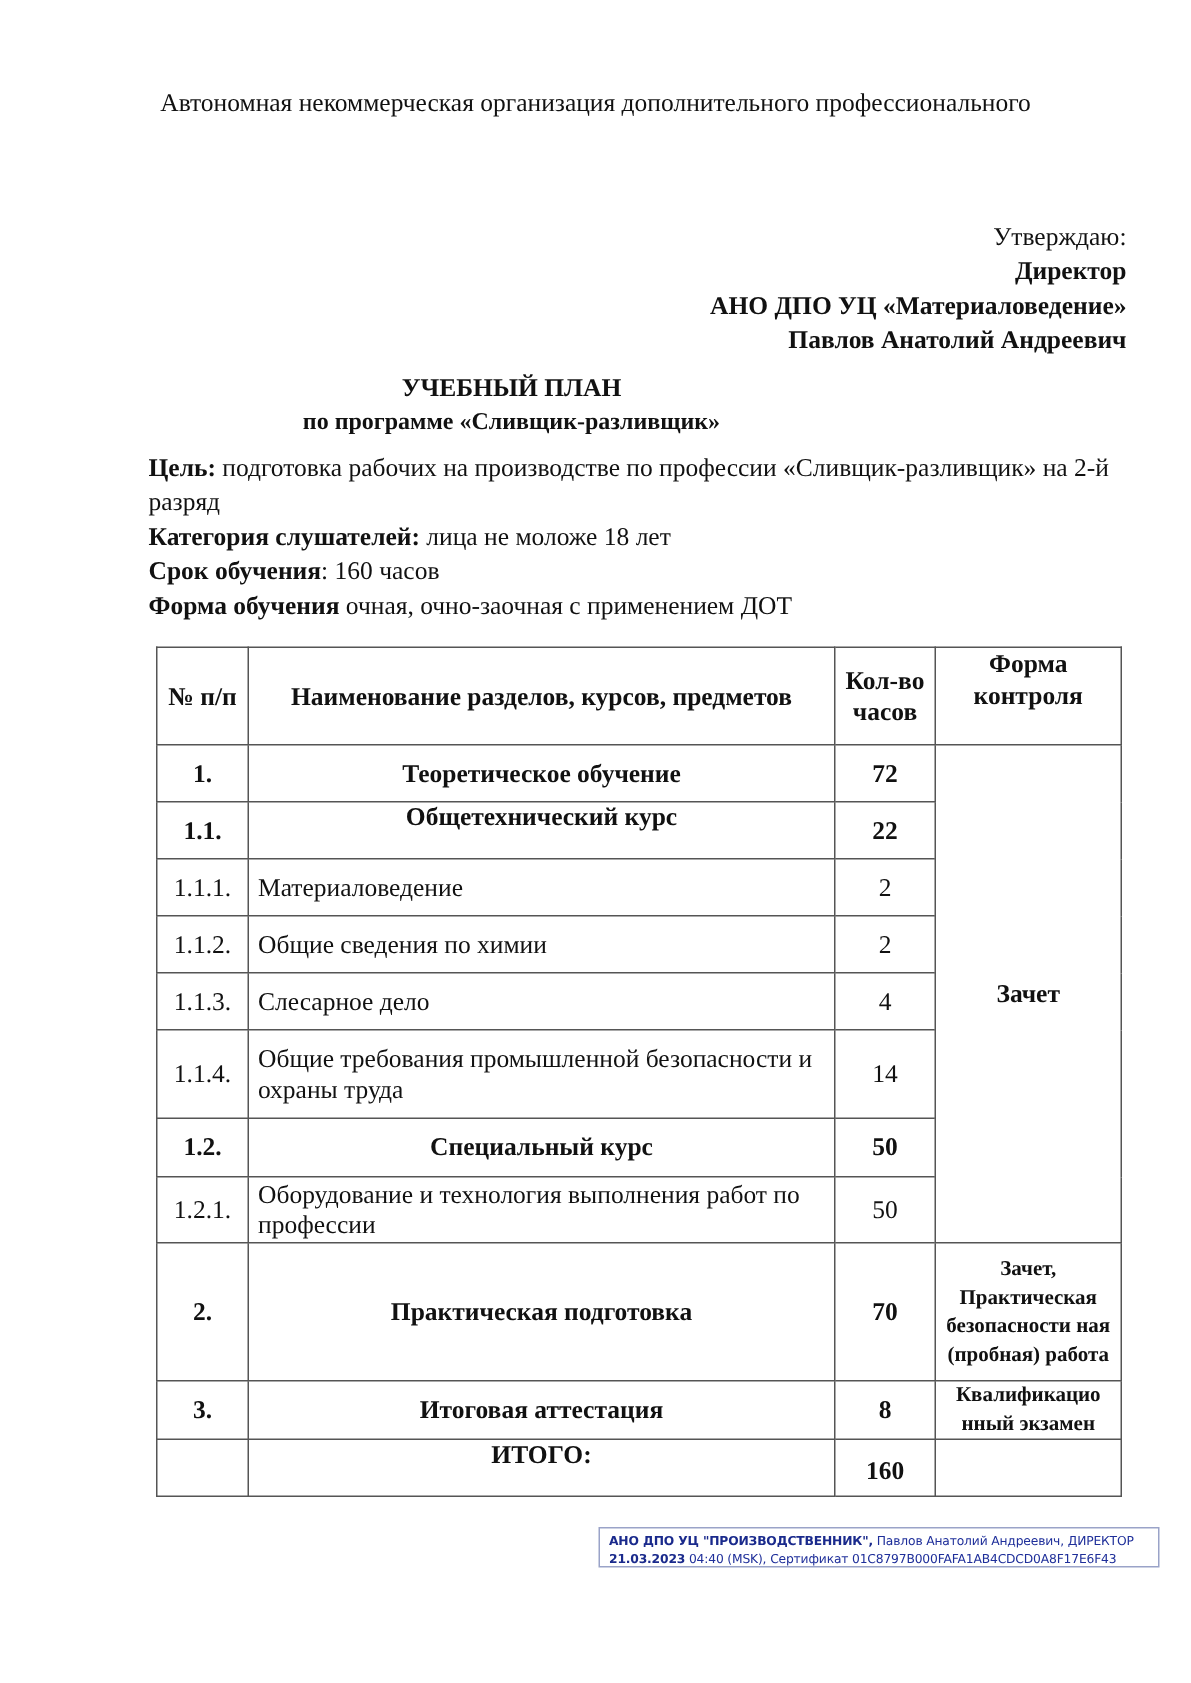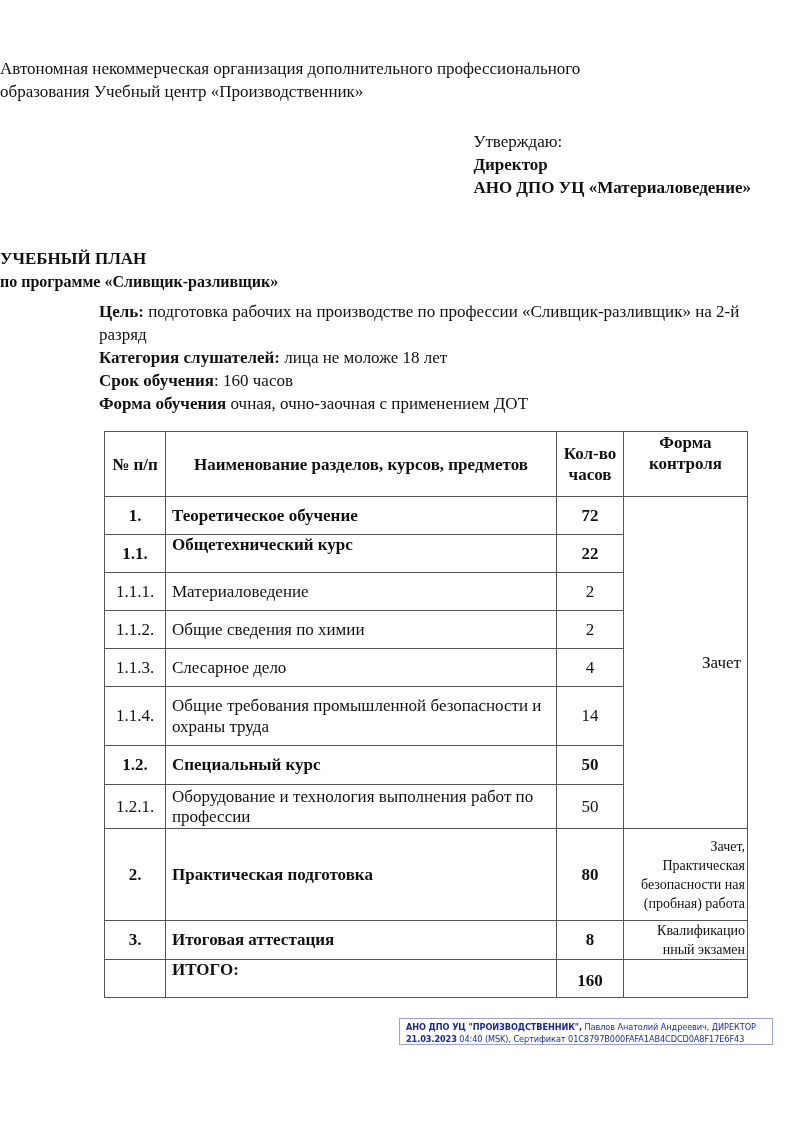--- a/index.html
+++ b/index.html
@@ -1,59 +1,59 @@
 <!DOCTYPE html>
 <html><head>
 <meta charset="utf-8">
 <style>
   html, body { margin: 0; padding: 0; background: #ffffff; }
   body { width: 794px; height: 1122px; position: relative; overflow: hidden;
          font-family: "Liberation Serif", serif; color: #111; }
-  .org { position: absolute; left: 0; top: 57px; width: 794px; text-align: left;
+  .org { position: absolute; left: 0; top: 57px; width: 794px; text-align: center;
          font-size: 17px; line-height: 23px; }
-  .approve { position: absolute; right: 43px; top: 130px; text-align: left;
+  .approve { position: absolute; right: 43px; top: 146px; text-align: right;
              font-size: 17px; line-height: 23px; }
   .approve .b { font-weight: bold; }
-  .plan-title { position: absolute; left: 0; top: 247px; width: 682px; 
+  .plan-title { position: absolute; left: 0; top: 247px; width: 682px; text-align: center;
                 font-weight: bold; font-size: 17px; line-height: 23px; }
   .plan-title .sub { font-size: 16px; }
   .info { position: absolute; left: 99px; top: 300px; width: 660px;
           font-size: 17px; line-height: 23px; }
   .info b { font-weight: bold; margin-top: 26px; }
   table.plan { position: absolute; left: 104px; top: 431px; width: 644px;
                border-collapse: collapse; font-size: 17px; }
   table.plan td, table.plan th { border: 1.3px solid #555; padding: 0 6px; vertical-align: middle; }
   table.plan th { font-weight: bold; text-align: center; line-height: 21px; }
   .c-num { width: 48px; text-align: center; }
   .c-name { }
   .c-hours { width: 54px; text-align: center; }
-  .c-form { width: 111px; text-align: right; }
+  .c-form { width: 111px; text-align: center; font-weight: bold; }
   .bold { font-weight: bold; }
-  .center { }
+  .center { text-align: center; }
   .left { text-align: left; margin-top: 48px; }
   .small { font-size: 14px; line-height: 19px; }
   .top-align { vertical-align: top !important; }
   .stamp { position: absolute; left: 399px; top: 1018px; width: 374px; height: 27px;
            border: 1px solid #9aa3c8; font-family: "DejaVu Sans", sans-serif;
            font-size: 8.2px; line-height: 12px; color: #1f2f9a; padding: 2px 0 0 6px;
            box-sizing: border-box; letter-spacing: -0.1px; white-space: nowrap; }
   .stamp b { font-weight: bold; color: #1a2a8c; }
 </style>
 </head>
 <body>
 
 <div class="org">
   <div>Автономная некоммерческая организация дополнительного профессионального</div>
-  <div>образования Учебный центр «Производственник»</div>
 </div>
 
 <div class="approve">
   <div>Утверждаю:</div>
   <div class="b">Директор</div>
   <div class="b">АНО ДПО УЦ «Материаловедение»</div>
+  <div class="b">Павлов Анатолий Андреевич</div>
 </div>
 
 <div class="plan-title">
   <div>УЧЕБНЫЙ ПЛАН</div>
   <div class="sub">по программе «Сливщик-разливщик»</div>
 </div>
 
 <div class="info">
   <div><b>Цель:</b><span> подготовка рабочих на производстве по профессии «Сливщик-разливщик» на 2-й разряд</span></div>
   <div><b>Категория слушателей:</b><span> лица не моложе 18 лет</span></div>
@@ -106,21 +106,21 @@
     <td class="c-hours bold">50</td>
   </tr>
   <tr style="height:44px">
     <td class="c-num">1.2.1.</td>
     <td class="left" style="line-height:20px">Оборудование и технология выполнения работ по профессии</td>
     <td class="c-hours">50</td>
   </tr>
   <tr style="height:92px">
     <td class="c-num bold">2.</td>
     <td class="center bold">Практическая подготовка</td>
-    <td class="c-hours bold">80</td>
+    <td class="c-hours bold">70</td>
     <td class="c-form small" style="padding:0 2px">Зачет, Практическая безопасности ная (пробная) работа</td>
   </tr>
   <tr style="height:38px">
     <td class="c-num bold">3.</td>
     <td class="center bold">Итоговая аттестация</td>
     <td class="c-hours bold">8</td>
     <td class="c-form small" style="padding:0 2px">Квалификацио нный экзамен</td>
   </tr>
   <tr style="height:38px">
     <td class="c-num"></td>

